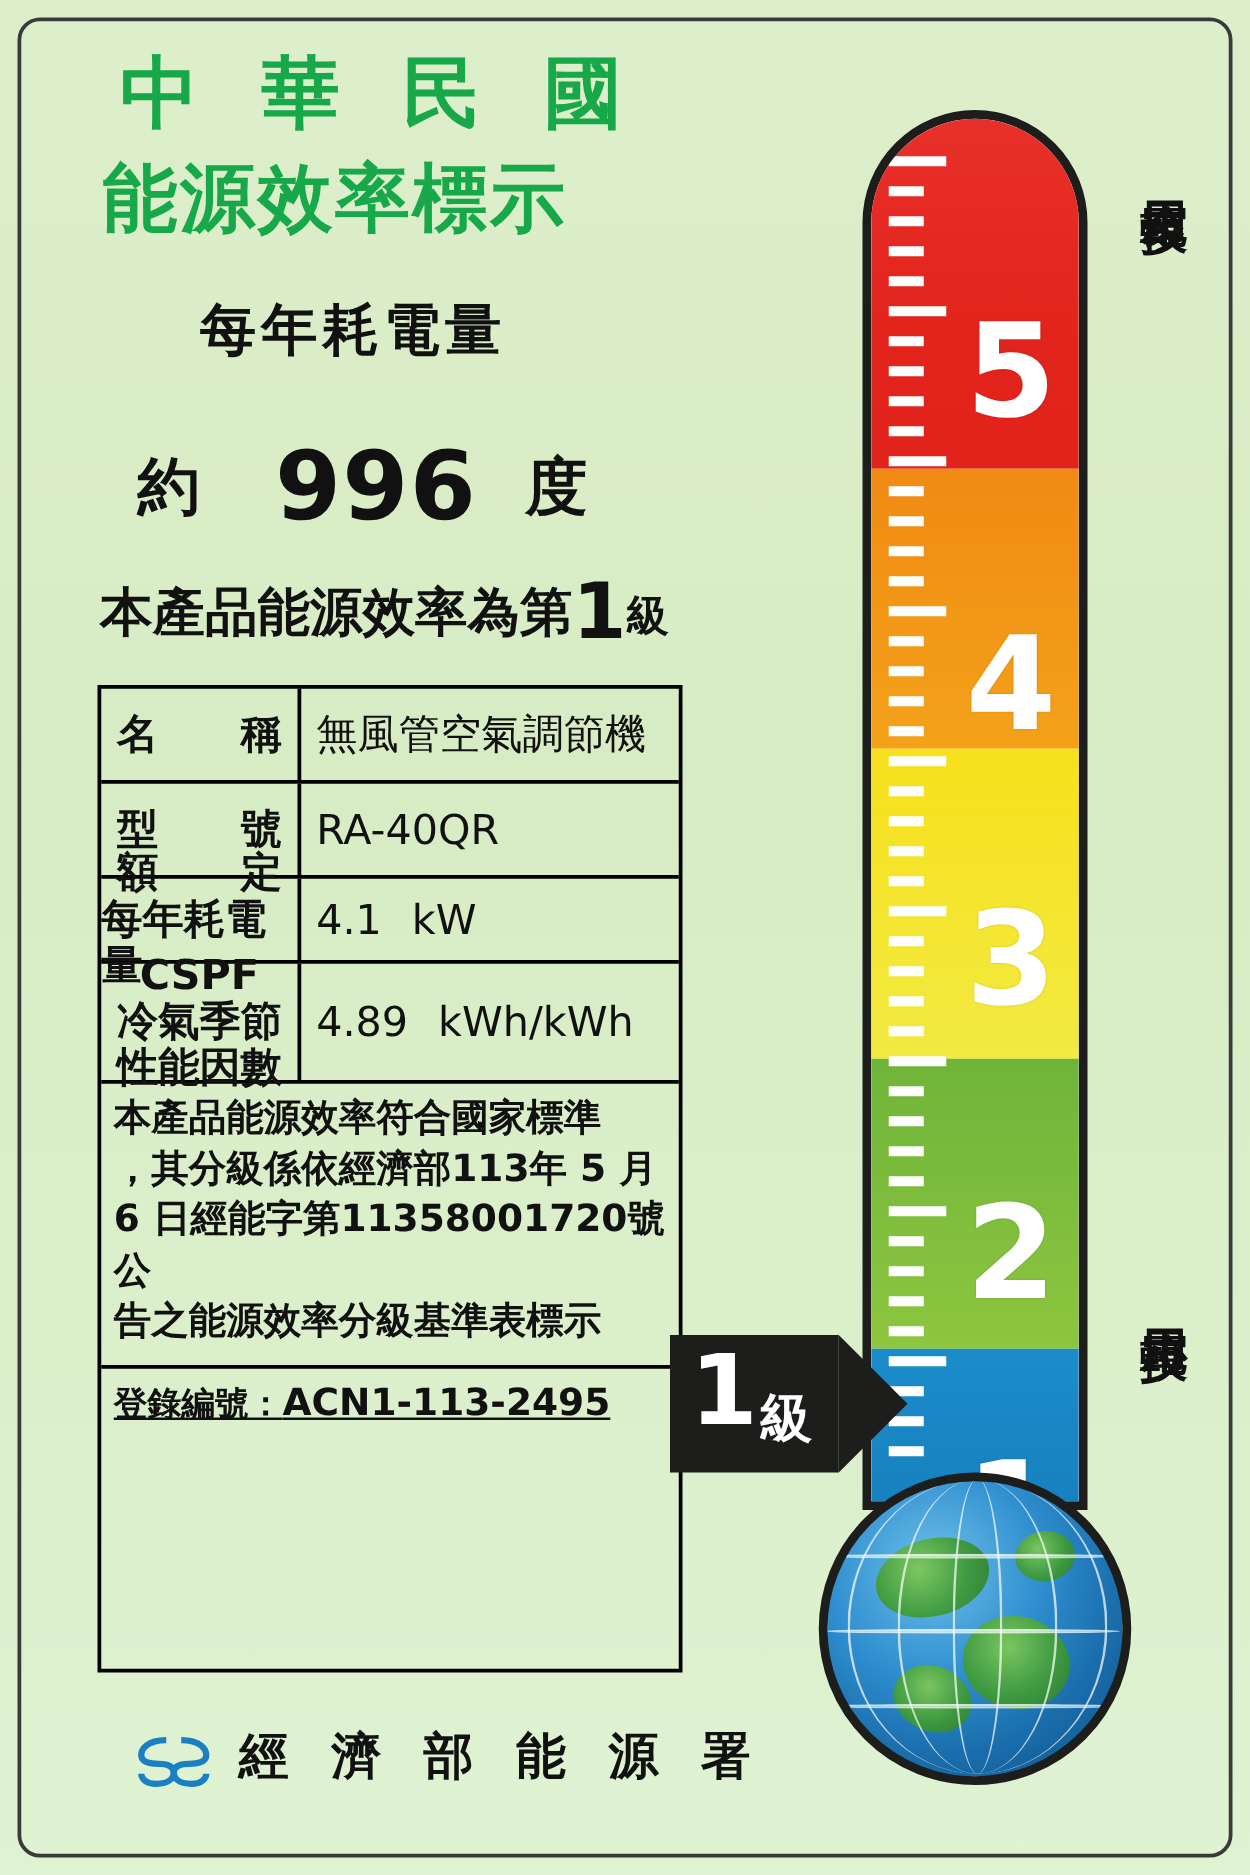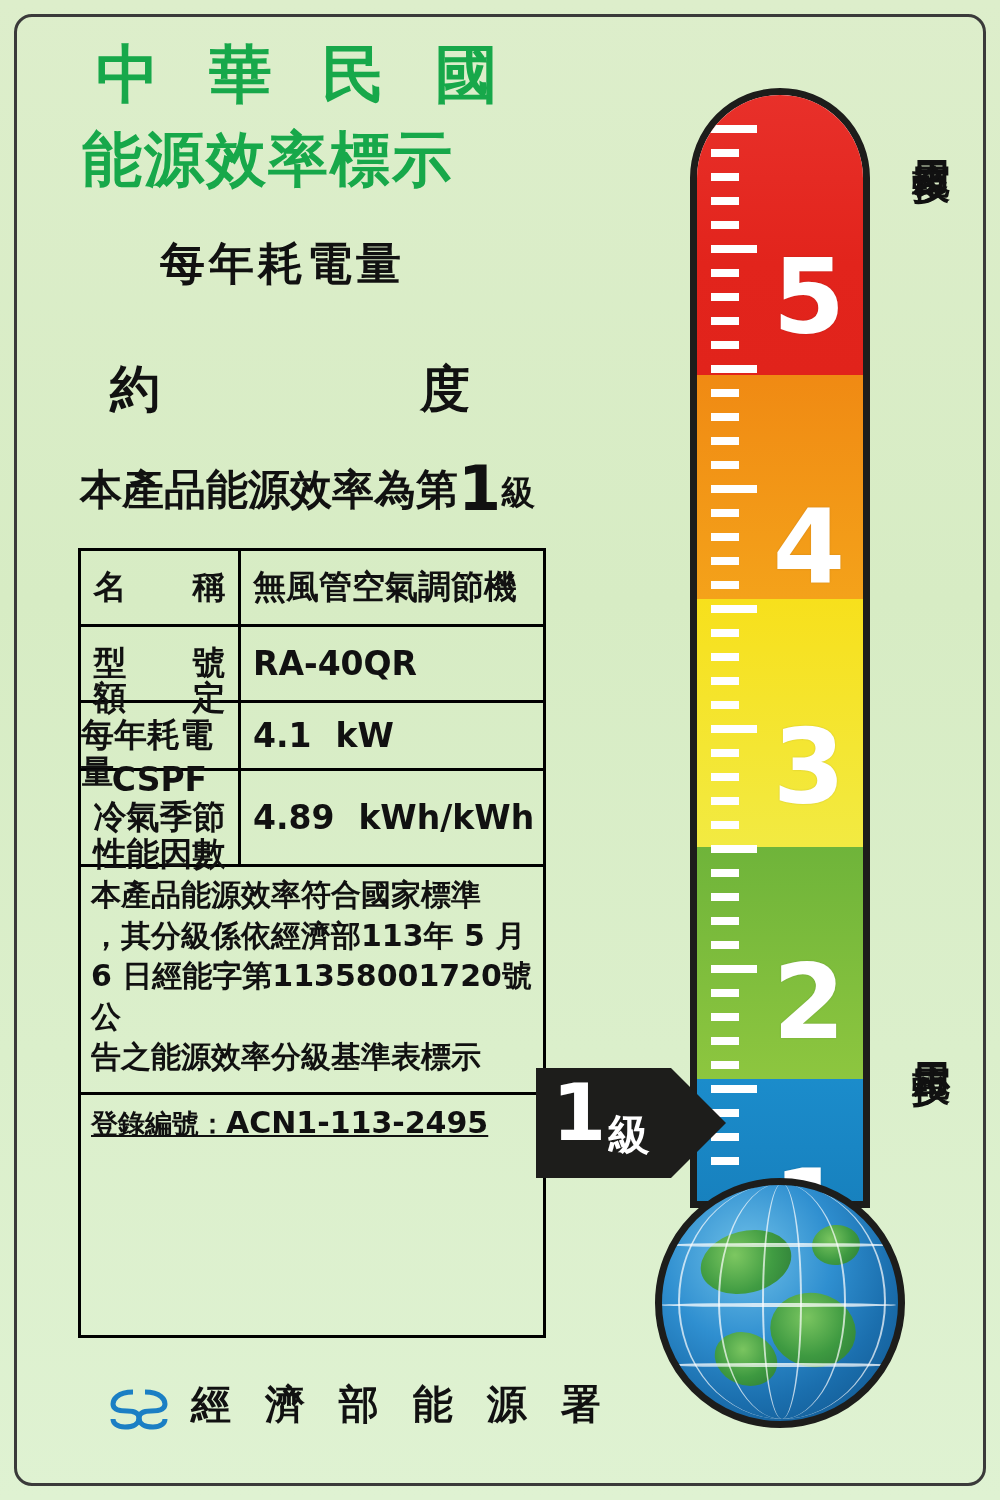--- a/index.html
+++ b/index.html
@@ -65,21 +65,21 @@
   }
   .trow{position:relative;border-bottom:3px solid #000;box-sizing:border-box;display:flex;}
   .tlabel{
     width:160px;border-right:3px solid #000;box-sizing:border-box;
     display:flex;flex-direction:column;justify-content:center;align-items:center;
     font-size:33px;font-weight:bold;color:#111;line-height:1.12;
   }
   .tlabel .spw{display:flex;justify-content:space-between;width:132px;}
   .tval{
     flex:1;display:flex;align-items:center;
-    padding-left:12px;font-size:33px;font-weight:bold;color:#111;
+    padding-left:12px;font-size:33px;font-weight:normal;color:#111;
   }
   .r1{height:76px;}
   .r2{height:76px;}
   .r3{height:68px;}
   .r4{height:96px;}
   .note{
     height:228px;border-bottom:3px solid #000;box-sizing:border-box;
     padding:8px 10px 0 10px;
     font-size:30px;font-weight:bold;color:#111;line-height:1.35;
   }
@@ -190,20 +190,21 @@
 
 <div class="label-root">
   <div class="outer-border"></div>
 
   <div class="title1">中 華 民 國</div>
   <div class="title2">能源效率標示</div>
   <div class="subtitle">每年耗電量</div>
 
   <div class="cons-row">
     <span class="cons-about">約</span>
+    <span class="cons-value">996</span>
     <span class="cons-unit">度</span>
   </div>
 
   <div class="grade-line">
     <span class="t1">本產品能源效率為第</span><span class="num">1</span><span class="t2">級</span>
   </div>
 
   <div class="table">
 
     <div class="trow r1">

